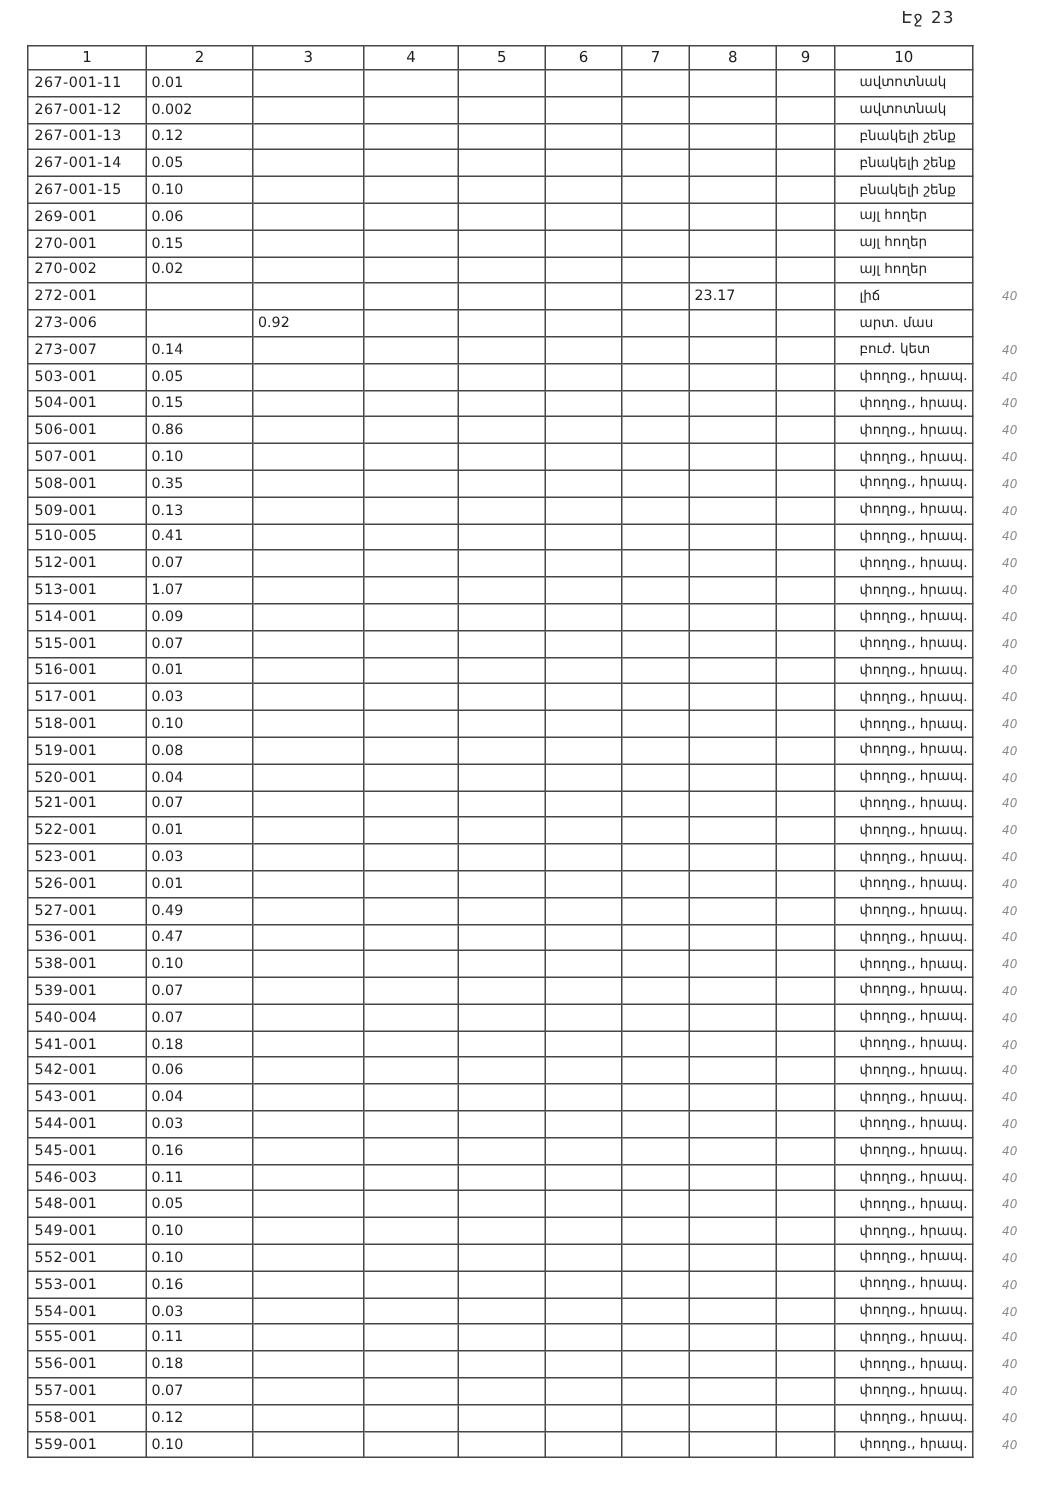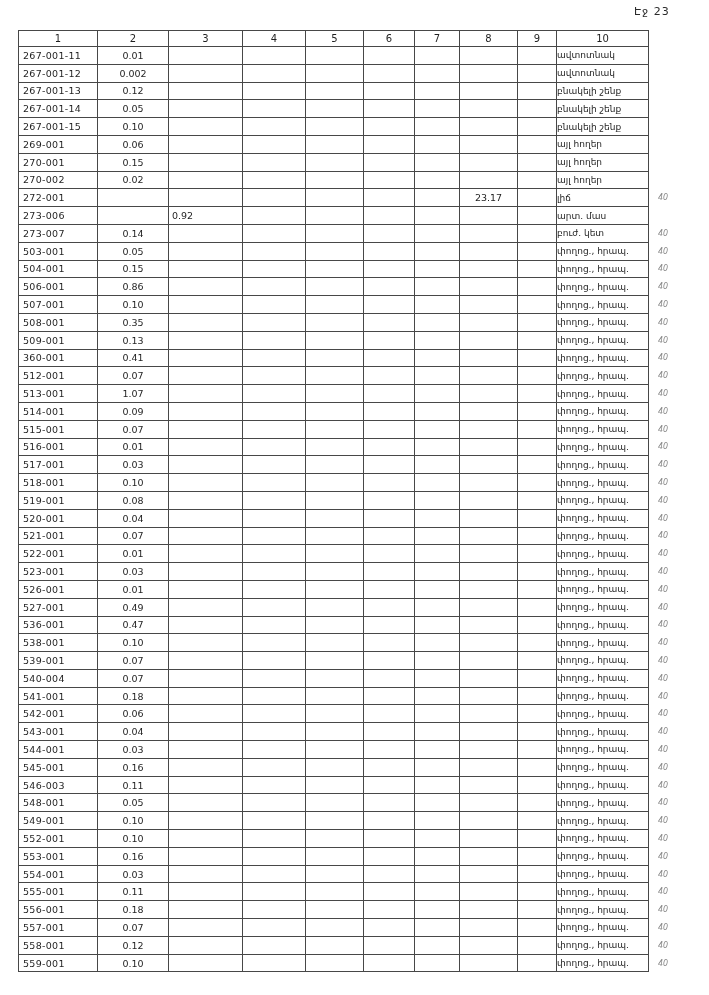--- a/index.html
+++ b/index.html
@@ -7,21 +7,21 @@
   body {
     background:#ffffff;
     font-family:"DejaVu Sans", sans-serif;
     color:#1e1e1e;
     position:relative;
     overflow:hidden;
   }
   .page-header {
     position:absolute;
     top:5px;
-    left:634px;
+    left:601px;
     font-size:11px;
     letter-spacing:1px;
     color:#2a2a2a;
   }
   .doc-table {
     position:absolute;
     top:30px;
     left:18px;
     border-collapse:collapse;
     table-layout:fixed;
@@ -36,30 +36,30 @@
     vertical-align:middle;
     color:#1f1f1f;
   }
   th.cell {
     height:16px;
     font-weight:normal;
     text-align:center;
     font-size:10px;
   }
   td.c1 { text-align:left; padding-left:4px; letter-spacing:0.3px;margin-left:16px; }
-  td.c2 { text-align:center; }
+  td.c2 { text-align:left; }
   td.c3 { text-align:left; }
-  td.c8 { text-align:center; }
-  td.c10 { text-align:left; font-size:9px; padding-left:0; }
+  td.c8 { }
+  td.c10 { text-align:left; font-size:9px; padding-left:16px; }
   .mark-cell {
     border:none;
     background:transparent;
     font-size:8px;
     color:#8a8a8a;
-    padding-left:9px;
+    padding-left:19px;
     font-style:italic;
     white-space:nowrap;
   }
 </style>
 </head>
 <body>
 
 <div class="page">
   <div class="page-header">Էջ 23</div>
 
@@ -308,21 +308,21 @@
           <td class="cell c4"></td>
           <td class="cell c5"></td>
           <td class="cell c6"></td>
           <td class="cell c7"></td>
           <td class="cell c8"></td>
           <td class="cell c9"></td>
           <td class="cell c10">փողոց., հրապ.</td>
           <td class="mark-cell">40</td>
         </tr>
         <tr>
-          <td class="cell c1">360-001</td>
+          <td class="cell c1">510-005</td>
           <td class="cell c2">0.41</td>
           <td class="cell c3"></td>
           <td class="cell c4"></td>
           <td class="cell c5"></td>
           <td class="cell c6"></td>
           <td class="cell c7"></td>
           <td class="cell c8"></td>
           <td class="cell c9"></td>
           <td class="cell c10">փողոց., հրապ.</td>
           <td class="mark-cell">40</td>

